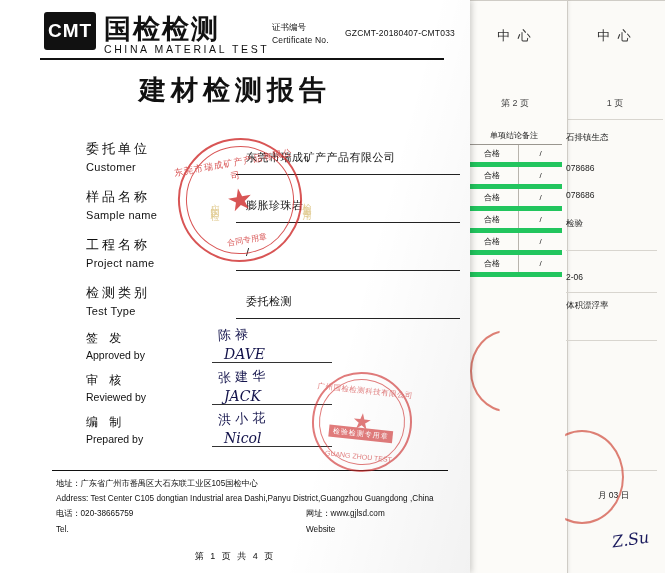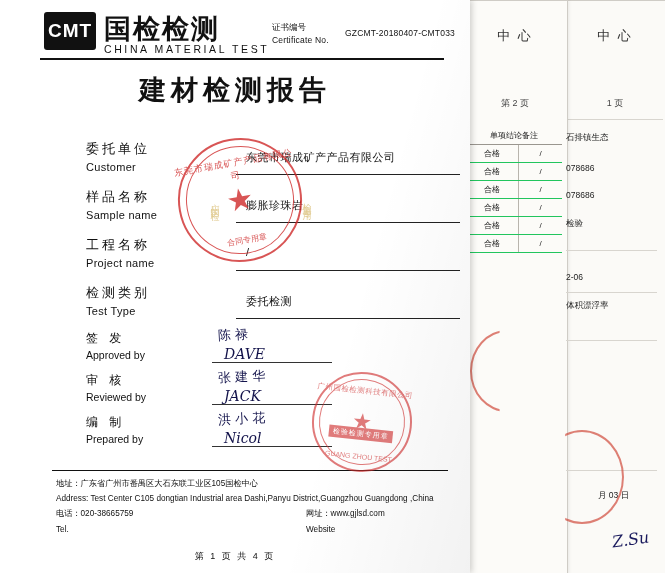--- a/index.html
+++ b/index.html
@@ -16,21 +16,21 @@
   .sheet-far{left:560px;top:0px;width:108px;height:573px;background:#fbfaf7;}
   .sheet-mid{left:462px;top:0px;width:104px;height:573px;background:#fcfbf8;}
 
   .sheet-head{font-size:13px;color:#333;text-align:center;margin-top:26px;letter-spacing:2px;}
   .sheet-sub{font-size:9px;color:#444;text-align:center;margin-top:52px;}
   .sheet-line{position:absolute;left:6px;right:6px;height:1px;background:#d8d5cf;}
 
   
   .mini-tbl{position:absolute;left:466px;top:128px;width:96px;font-size:8px;color:#222;}
   .mini-tbl .hdr{border-bottom:1px solid #9a968f;padding:2px 0 3px 0;text-align:center;font-size:8px;}
-  .mini-row{display:flex;border-bottom:1px solid #22c55e;height:17px;align-items:center;}
+  .mini-row{display:flex;border-bottom:5px solid #22c55e;height:17px;align-items:center;}
   .mini-row .c1{width:52px;text-align:center;border-right:1px solid #b8b4ad;height:100%;display:flex;align-items:center;justify-content:center;}
   .mini-row .c2{flex:1;text-align:center;}
 
   
   .r-txt{position:absolute;font-size:8.5px;color:#222;}
 
   
   .main{
     position:absolute;left:0;top:0;width:470px;height:573px;
     background:#ffffff;

